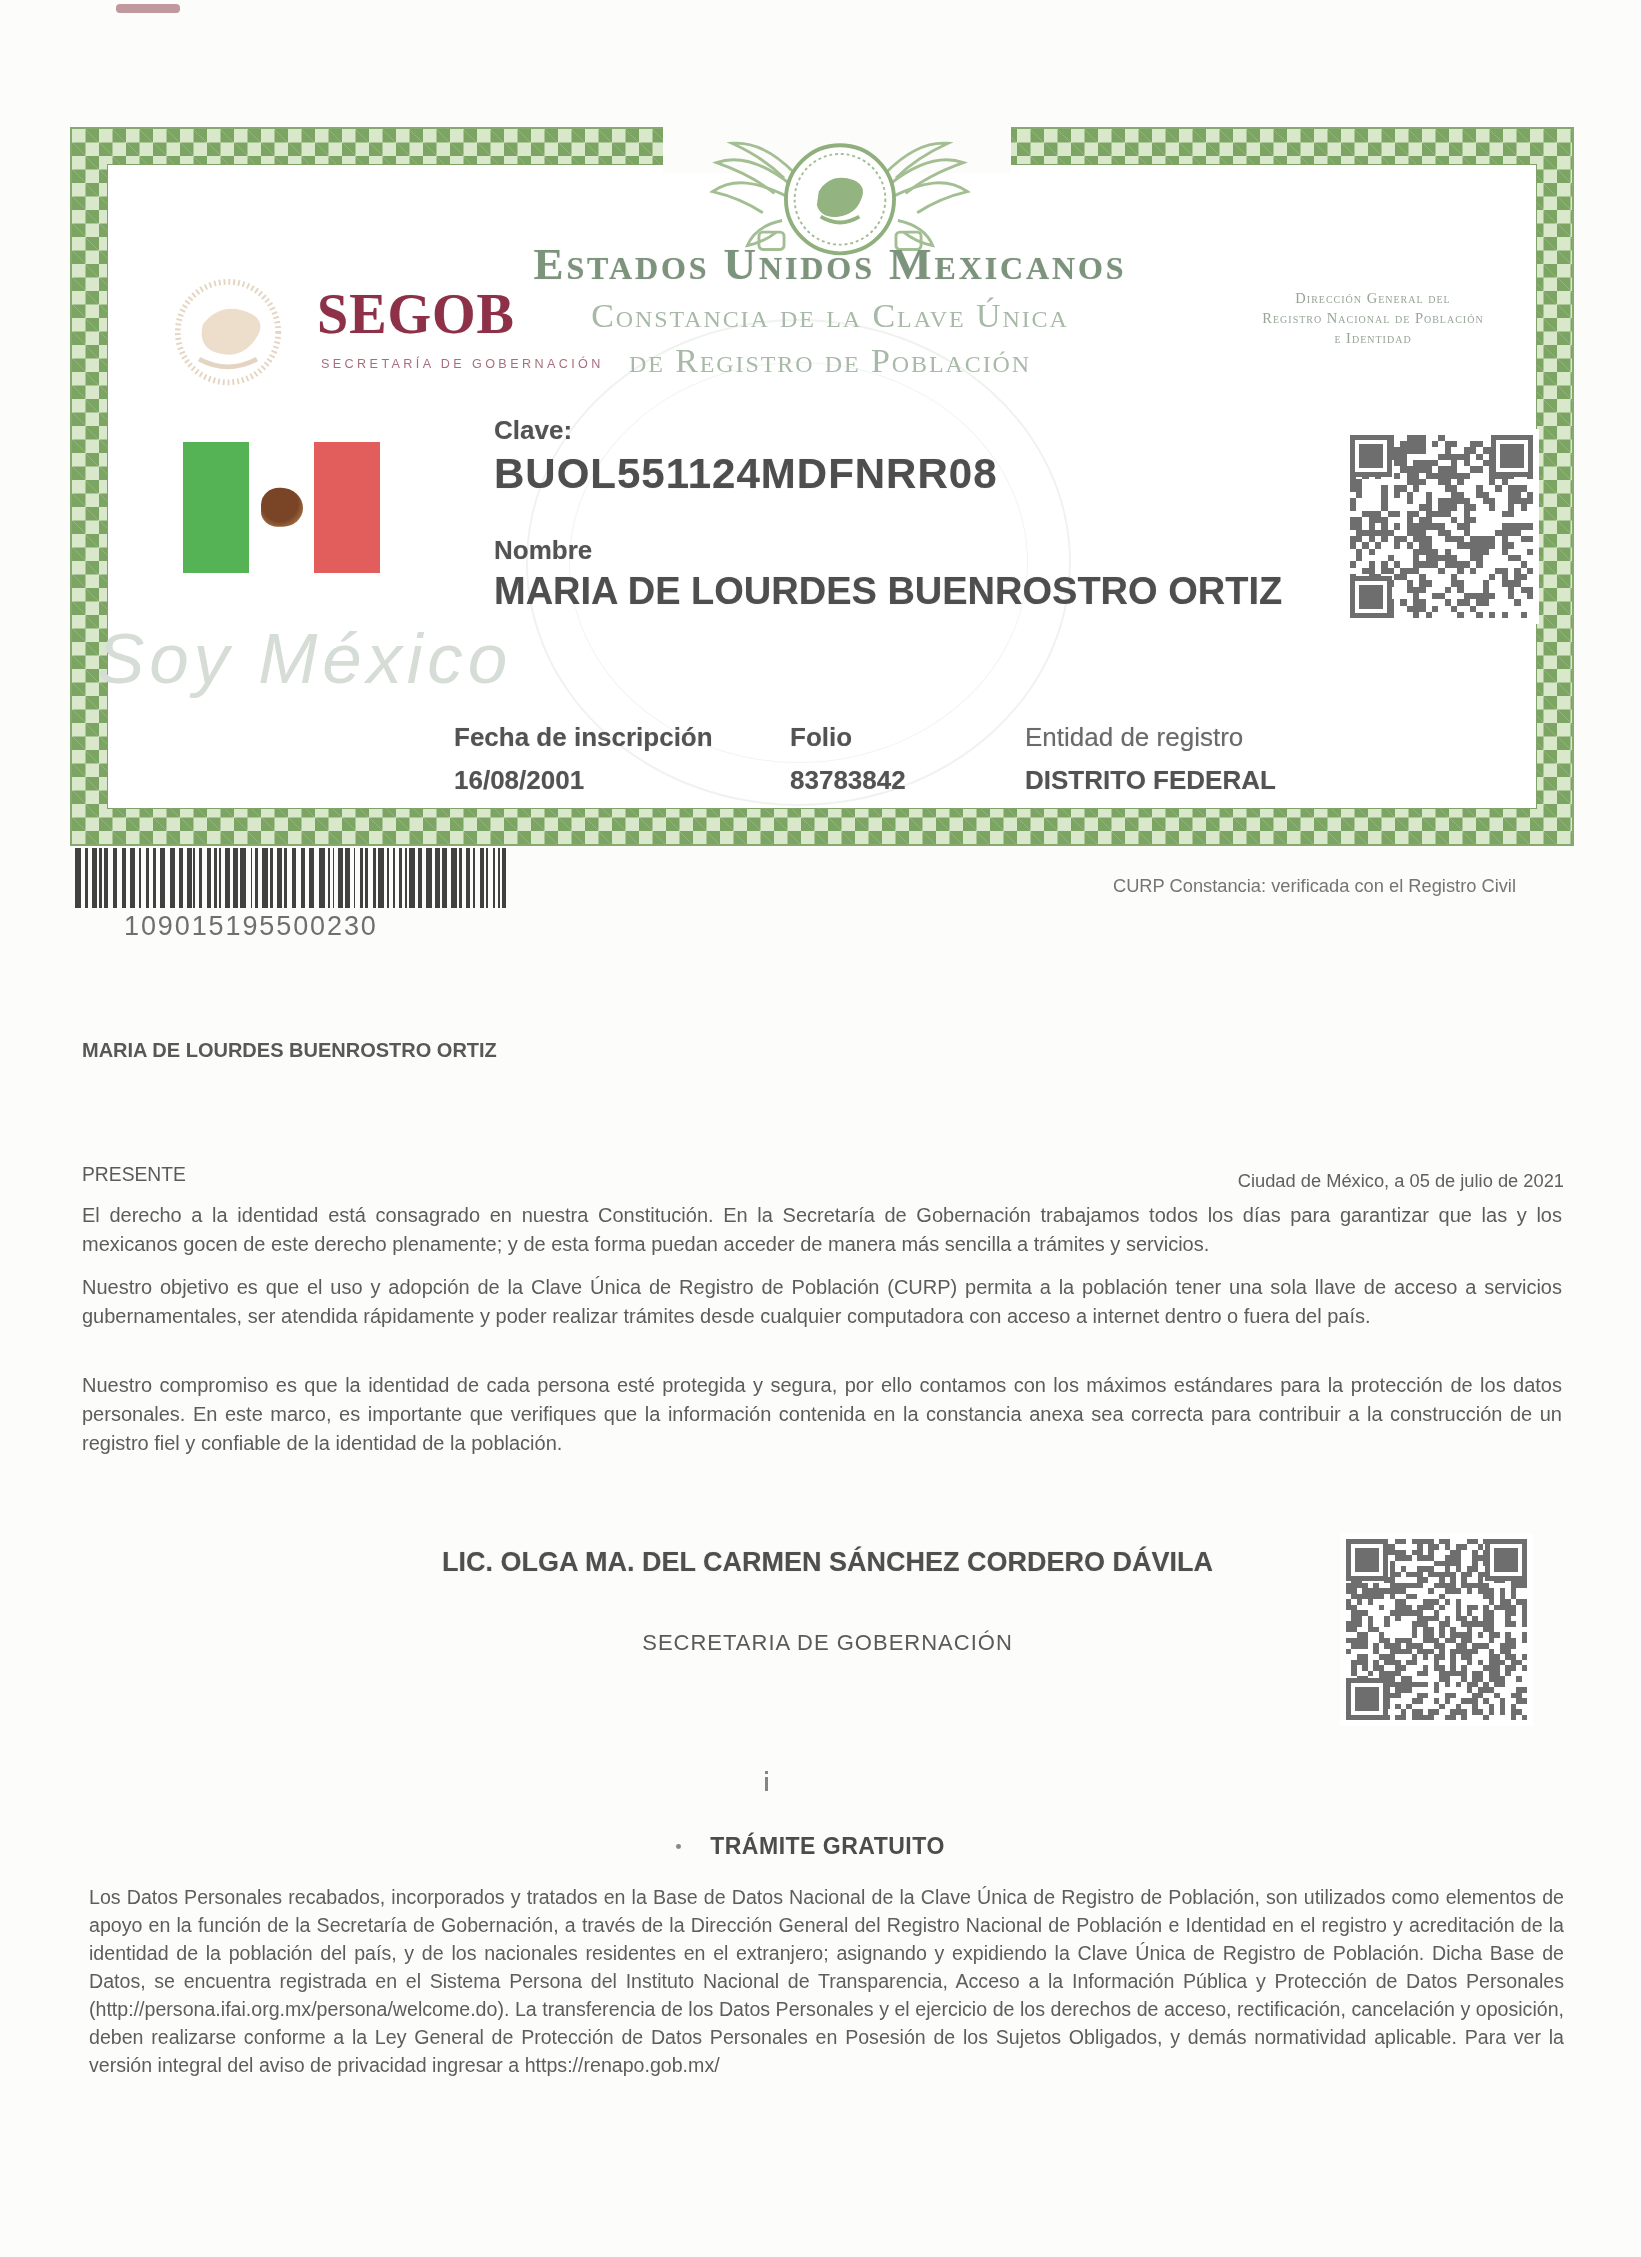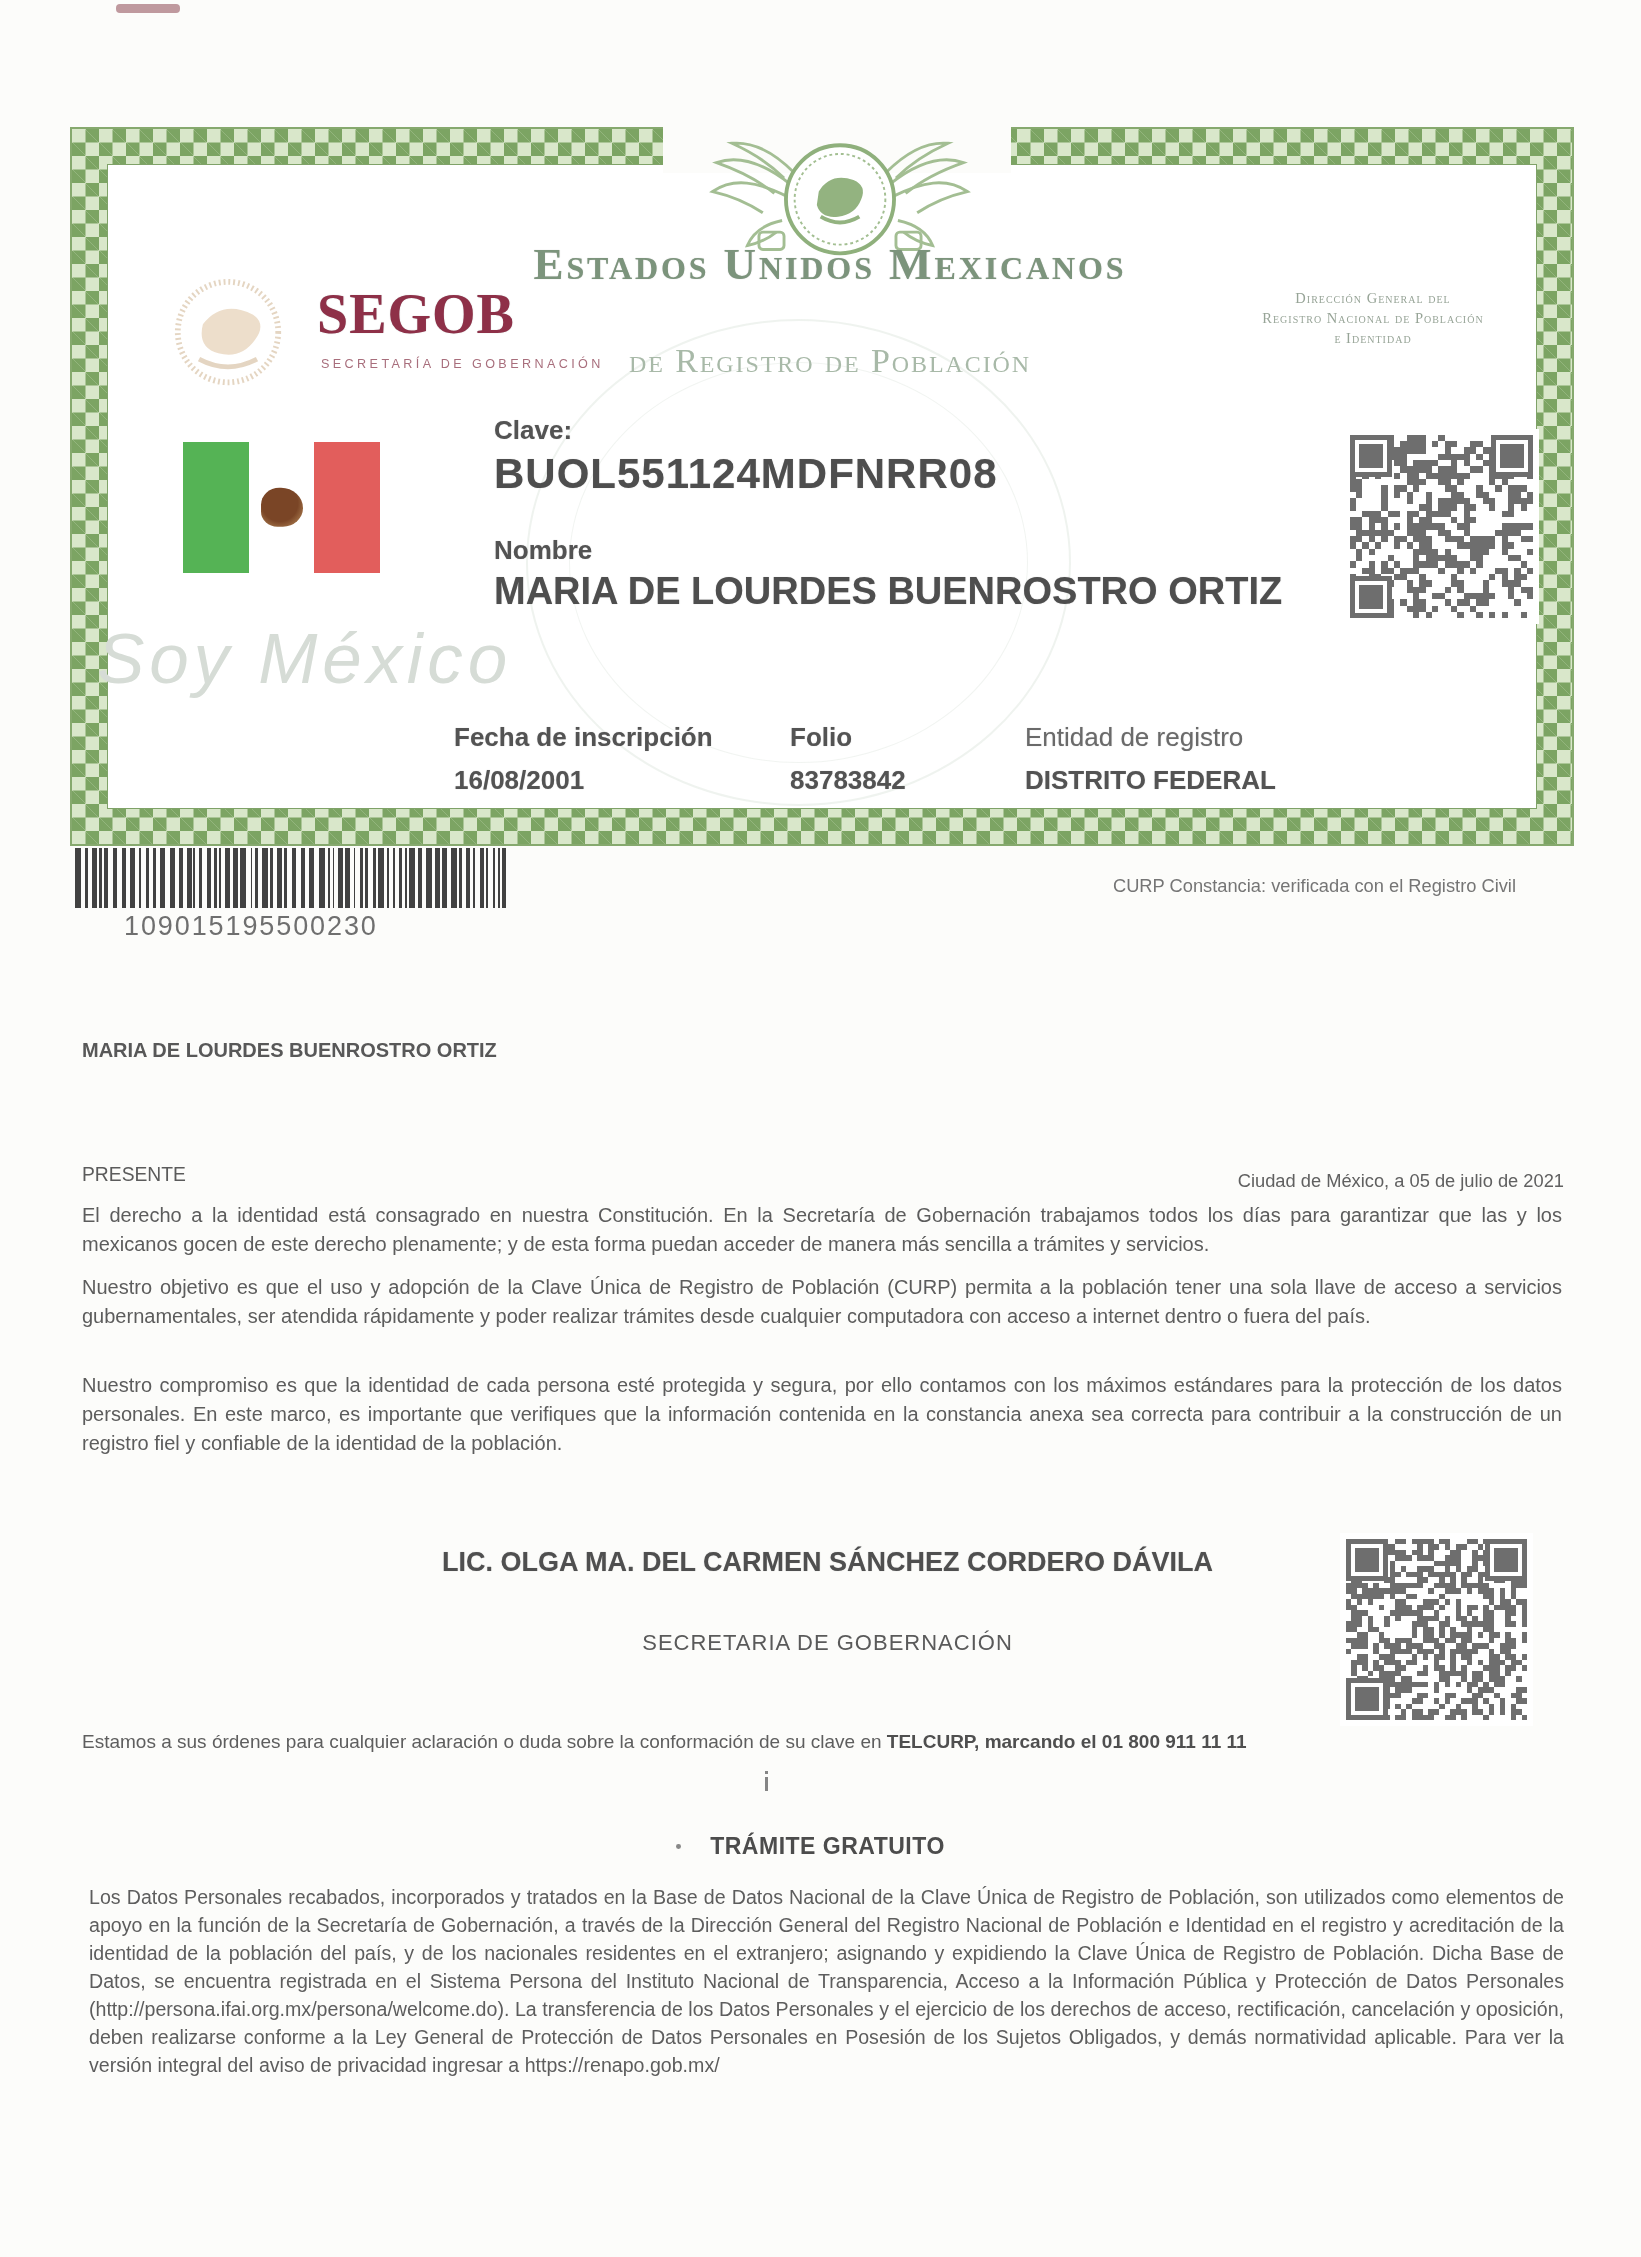--- a/index.html
+++ b/index.html
@@ -109,20 +109,21 @@
       <rect x="96" y="112" width="26" height="18" rx="4"></rect>
       <rect x="238" y="112" width="26" height="18" rx="4"></rect>
     </g>
     <circle cx="180" cy="78" r="56" fill="#fff" stroke="#8fb07c" stroke-width="4"></circle>
     <circle cx="180" cy="78" r="47" fill="none" stroke="#a3bf92" stroke-width="2" stroke-dasharray="3 3"></circle>
     <path d="M158,70 q12,-20 36,-12 q14,6 8,20 q-6,16 -24,18 q-18,2 -22,-12 z" fill="#93b380"></path>
     <path d="M160,96 q20,12 40,0" stroke="#93b380" stroke-width="4" fill="none"></path>
   </svg>
 
   <div class="abs doc-title blur">Estados Unidos Mexicanos</div>
+  <div class="abs doc-sub" style="top:297px;">Constancia de la Clave Única</div>
   <div class="abs doc-sub" style="top:342px;">de Registro de Población</div>
 
   <div class="abs dir-block">
     <div>Dirección General del</div>
     <div>Registro Nacional de Población</div>
     <div>e Identidad</div>
   </div>
 
   <svg class="abs" style="left:143px;top:276px;width:170px;height:116px;opacity:.75;" viewBox="0 0 176 120">
     <circle cx="88" cy="58" r="52" fill="none" stroke="#dcc8ae" stroke-width="6" stroke-dasharray="2 3"></circle>
@@ -2171,21 +2172,20 @@
         <i style="background:transparent"></i>
         <i style="background:#6e6e6e"></i>
         <i style="background:transparent"></i>
         <i style="background:#6e6e6e"></i>
         <b class="f tl"></b>
         <b class="f tr"></b>
         <b class="f bl"></b>
       </div>
     </div>
 
-  <div class="abs contact"><span>Estamos a sus órdenes para cualquier aclaración o duda sobre la conformación de su clave en </span><b>TELCURP, marcando el 01 800 911 11 11</b></div>
 
   <div class="abs stray-i"></div>
 
   <div class="abs dot-mark"></div>
   <div class="abs gratuito">TRÁMITE GRATUITO</div>
 
   <div class="abs privacy">Los Datos Personales recabados, incorporados y tratados en la Base de Datos Nacional de la Clave Única de Registro de Población, son utilizados como elementos de apoyo en la función de la Secretaría de Gobernación, a través de la Dirección General del Registro Nacional de Población e Identidad en el registro y acreditación de la identidad de la población del país, y de los nacionales residentes en el extranjero; asignando y expidiendo la Clave Única de Registro de Población. Dicha Base de Datos, se encuentra registrada en el Sistema Persona del Instituto Nacional de Transparencia, Acceso a la Información Pública y Protección de Datos Personales (http://persona.ifai.org.mx/persona/welcome.do). La transferencia de los Datos Personales y el ejercicio de los derechos de acceso, rectificación, cancelación y oposición, deben realizarse conforme a la Ley General de Protección de Datos Personales en Posesión de los Sujetos Obligados, y demás normatividad aplicable. Para ver la versión integral del aviso de privacidad ingresar a https://renapo.gob.mx/</div>
 </div>
 
 

